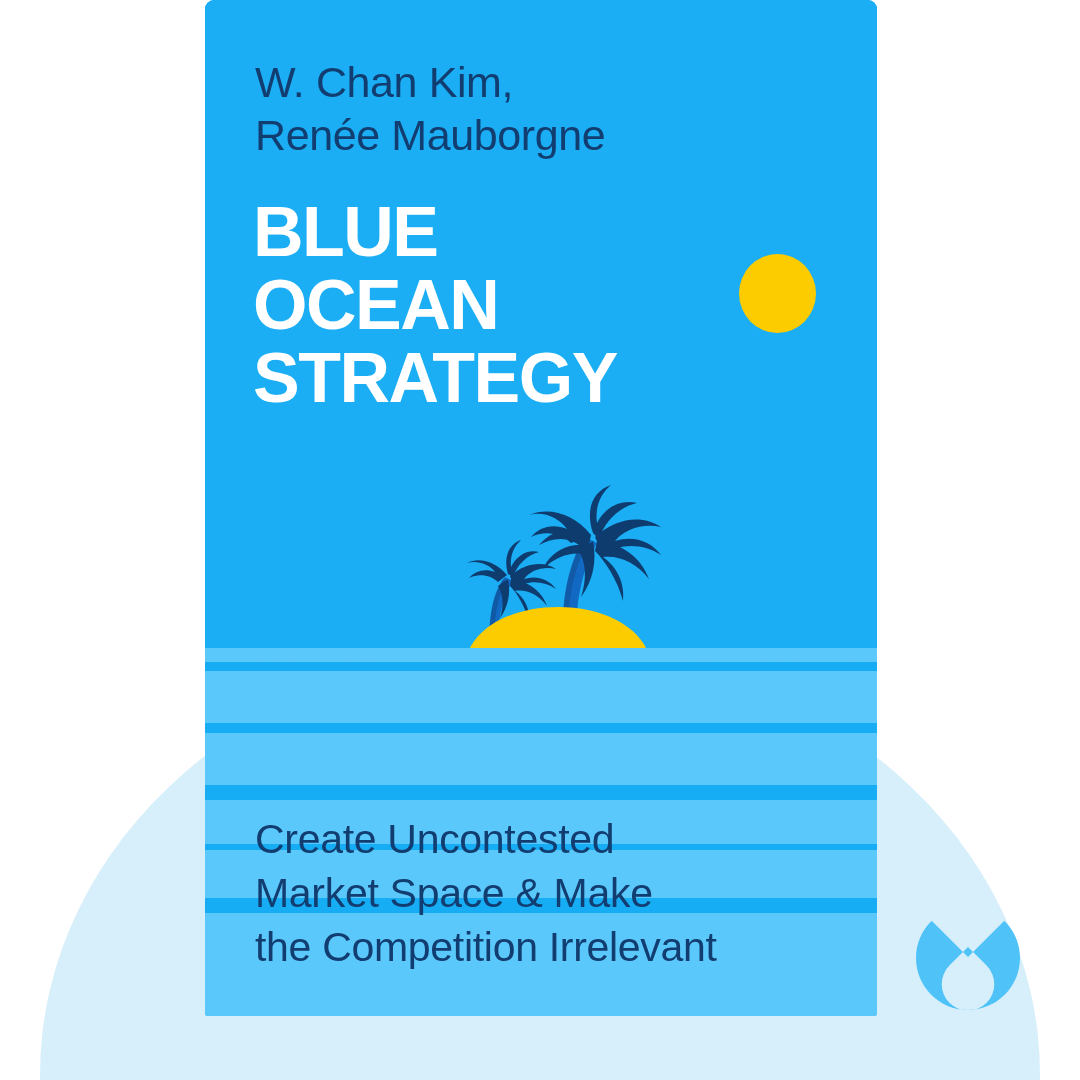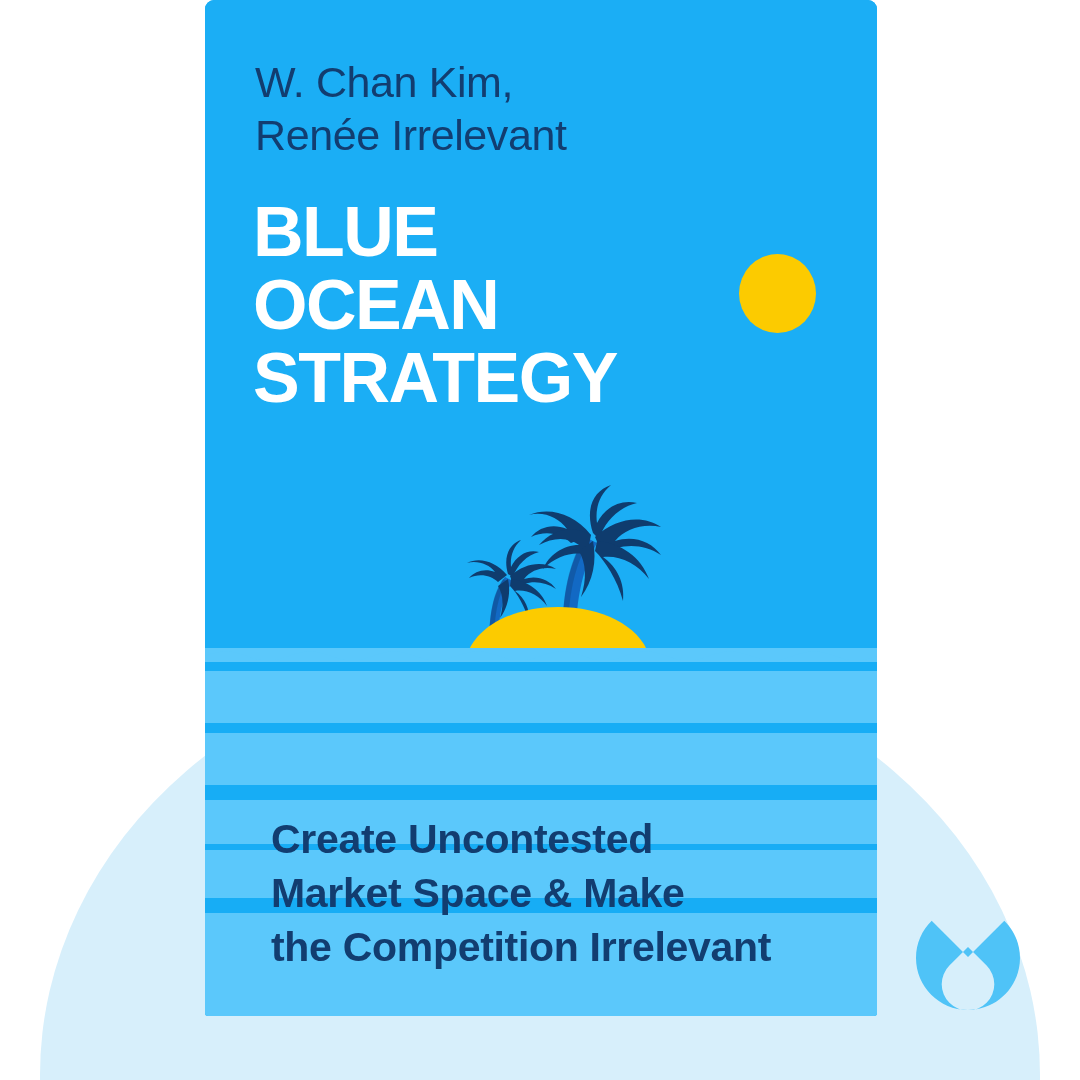--- a/index.html
+++ b/index.html
@@ -127,27 +127,27 @@
   }
   .s1 { top: 14px;  height: 9px;  }
   .s2 { top: 75px;  height: 10px; }
   .s3 { top: 137px; height: 15px; }
   .s4 { top: 196px; height: 6px;  }
   .s5 { top: 250px; height: 15px; }
 
   
   .subtitle {
     position: absolute;
-    left: 66px;
+    left: 50px;
     top: 812px;
     width: 600px;
     color: #123D70;
     font-size: 41px;
     line-height: 1.32;
-    font-weight: 700;
+    font-weight: 400;
     letter-spacing: -0.3px;
     white-space: pre-line;
   }
 
   
   .logo {
     position: absolute;
     left: 916px;
     top: 906px;
     width: 104px;
@@ -161,21 +161,21 @@
 
   <div class="bg-arc"></div>
 
   <div class="book-card">
 
     <div class="sky"></div>
 
     <div class="sun"></div>
 
     <div class="authors">W. Chan Kim,
-Renée Irrelevant</div>
+Renée Mauborgne</div>
 
     <div class="title">BLUE
 OCEAN
 STRATEGY</div>
 
     <div class="palm-scene">
       <svg viewBox="0 0 250 170" width="250" height="170" xmlns="http://www.w3.org/2000/svg">
 
         <path d="M44 163 C44 130 48 108 60 92 L68 96 C57 112 53 132 53 163 Z" fill="#1269C4"></path>
         <path d="M44 163 C44 132 47 110 58 94 L62 96 C52 112 49 133 49 163 Z" fill="#0F3C6E" opacity="0.35"></path>

